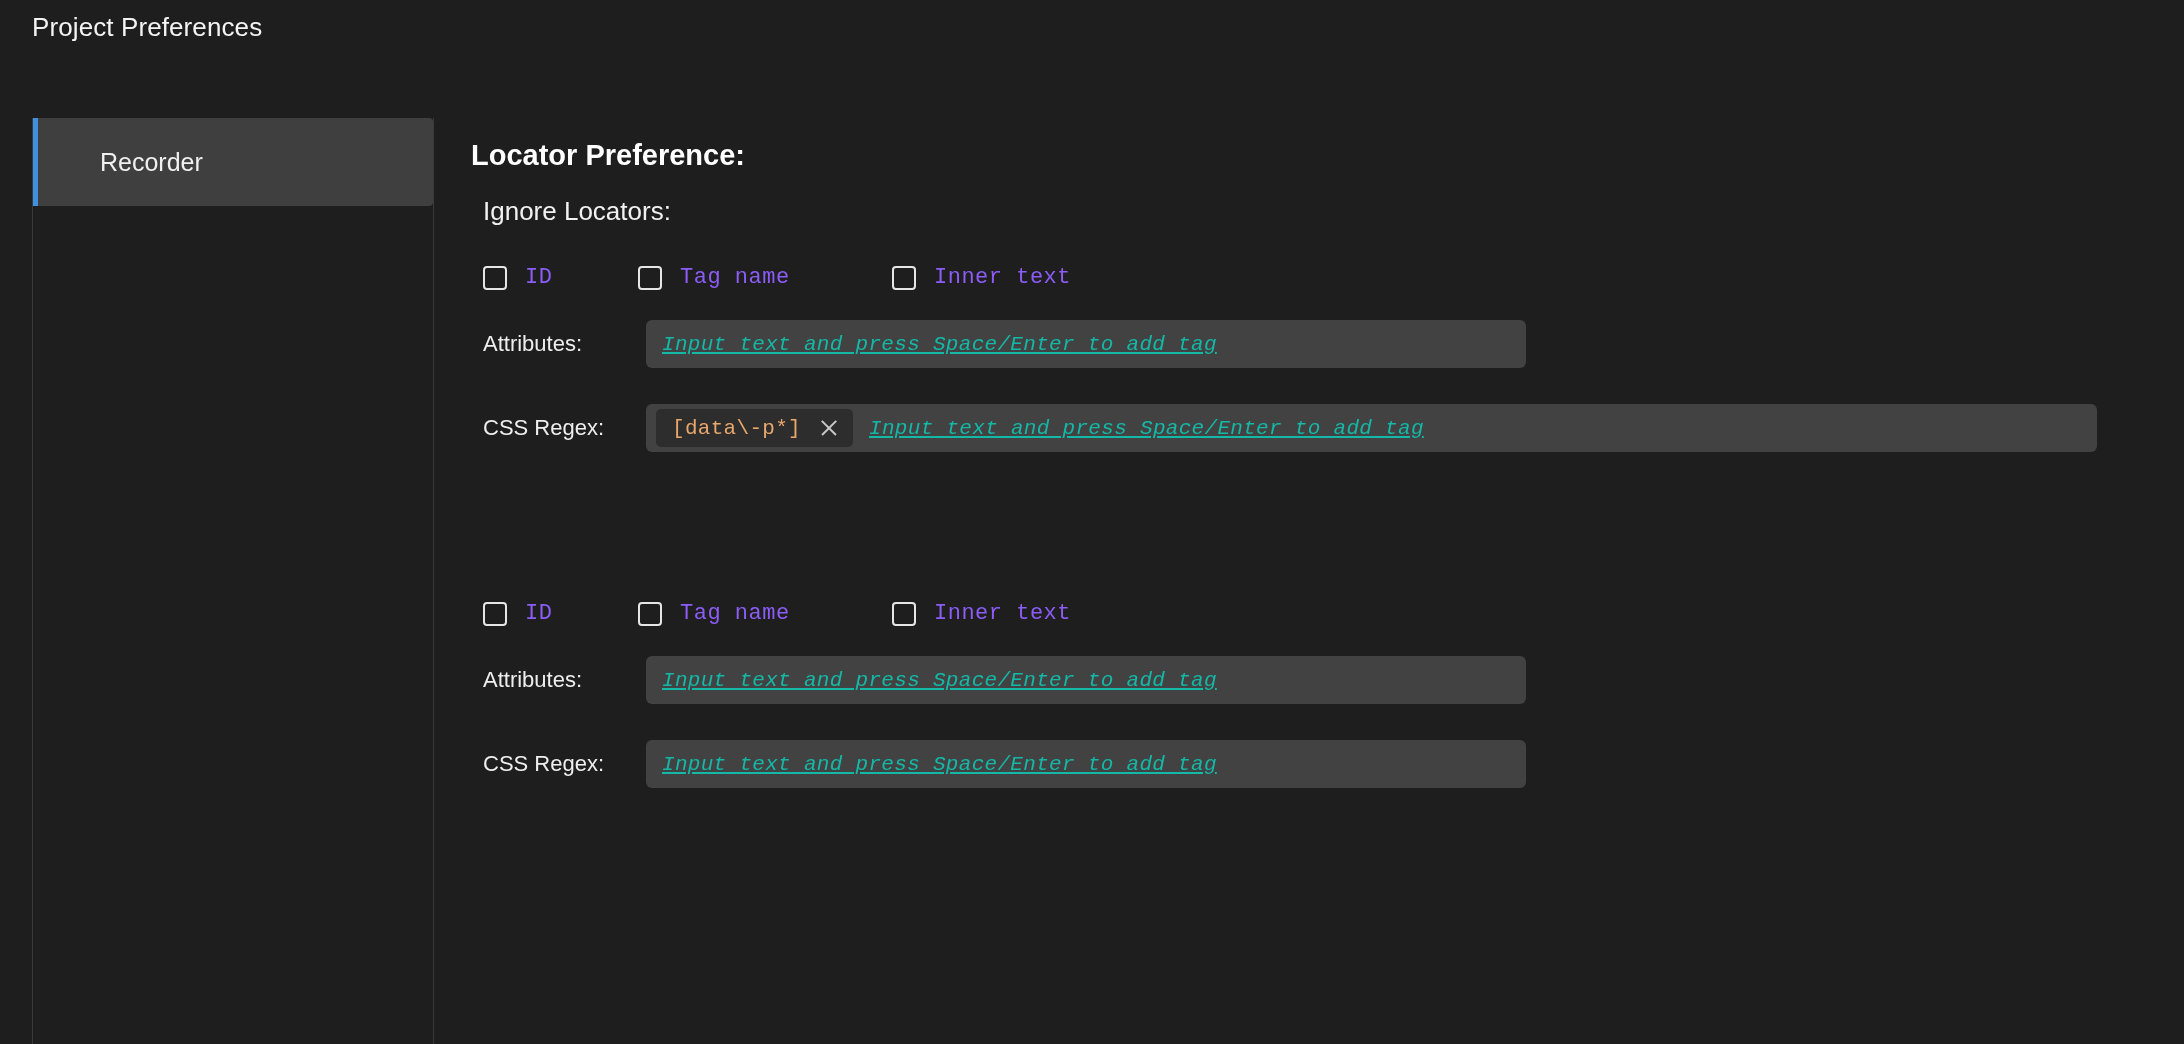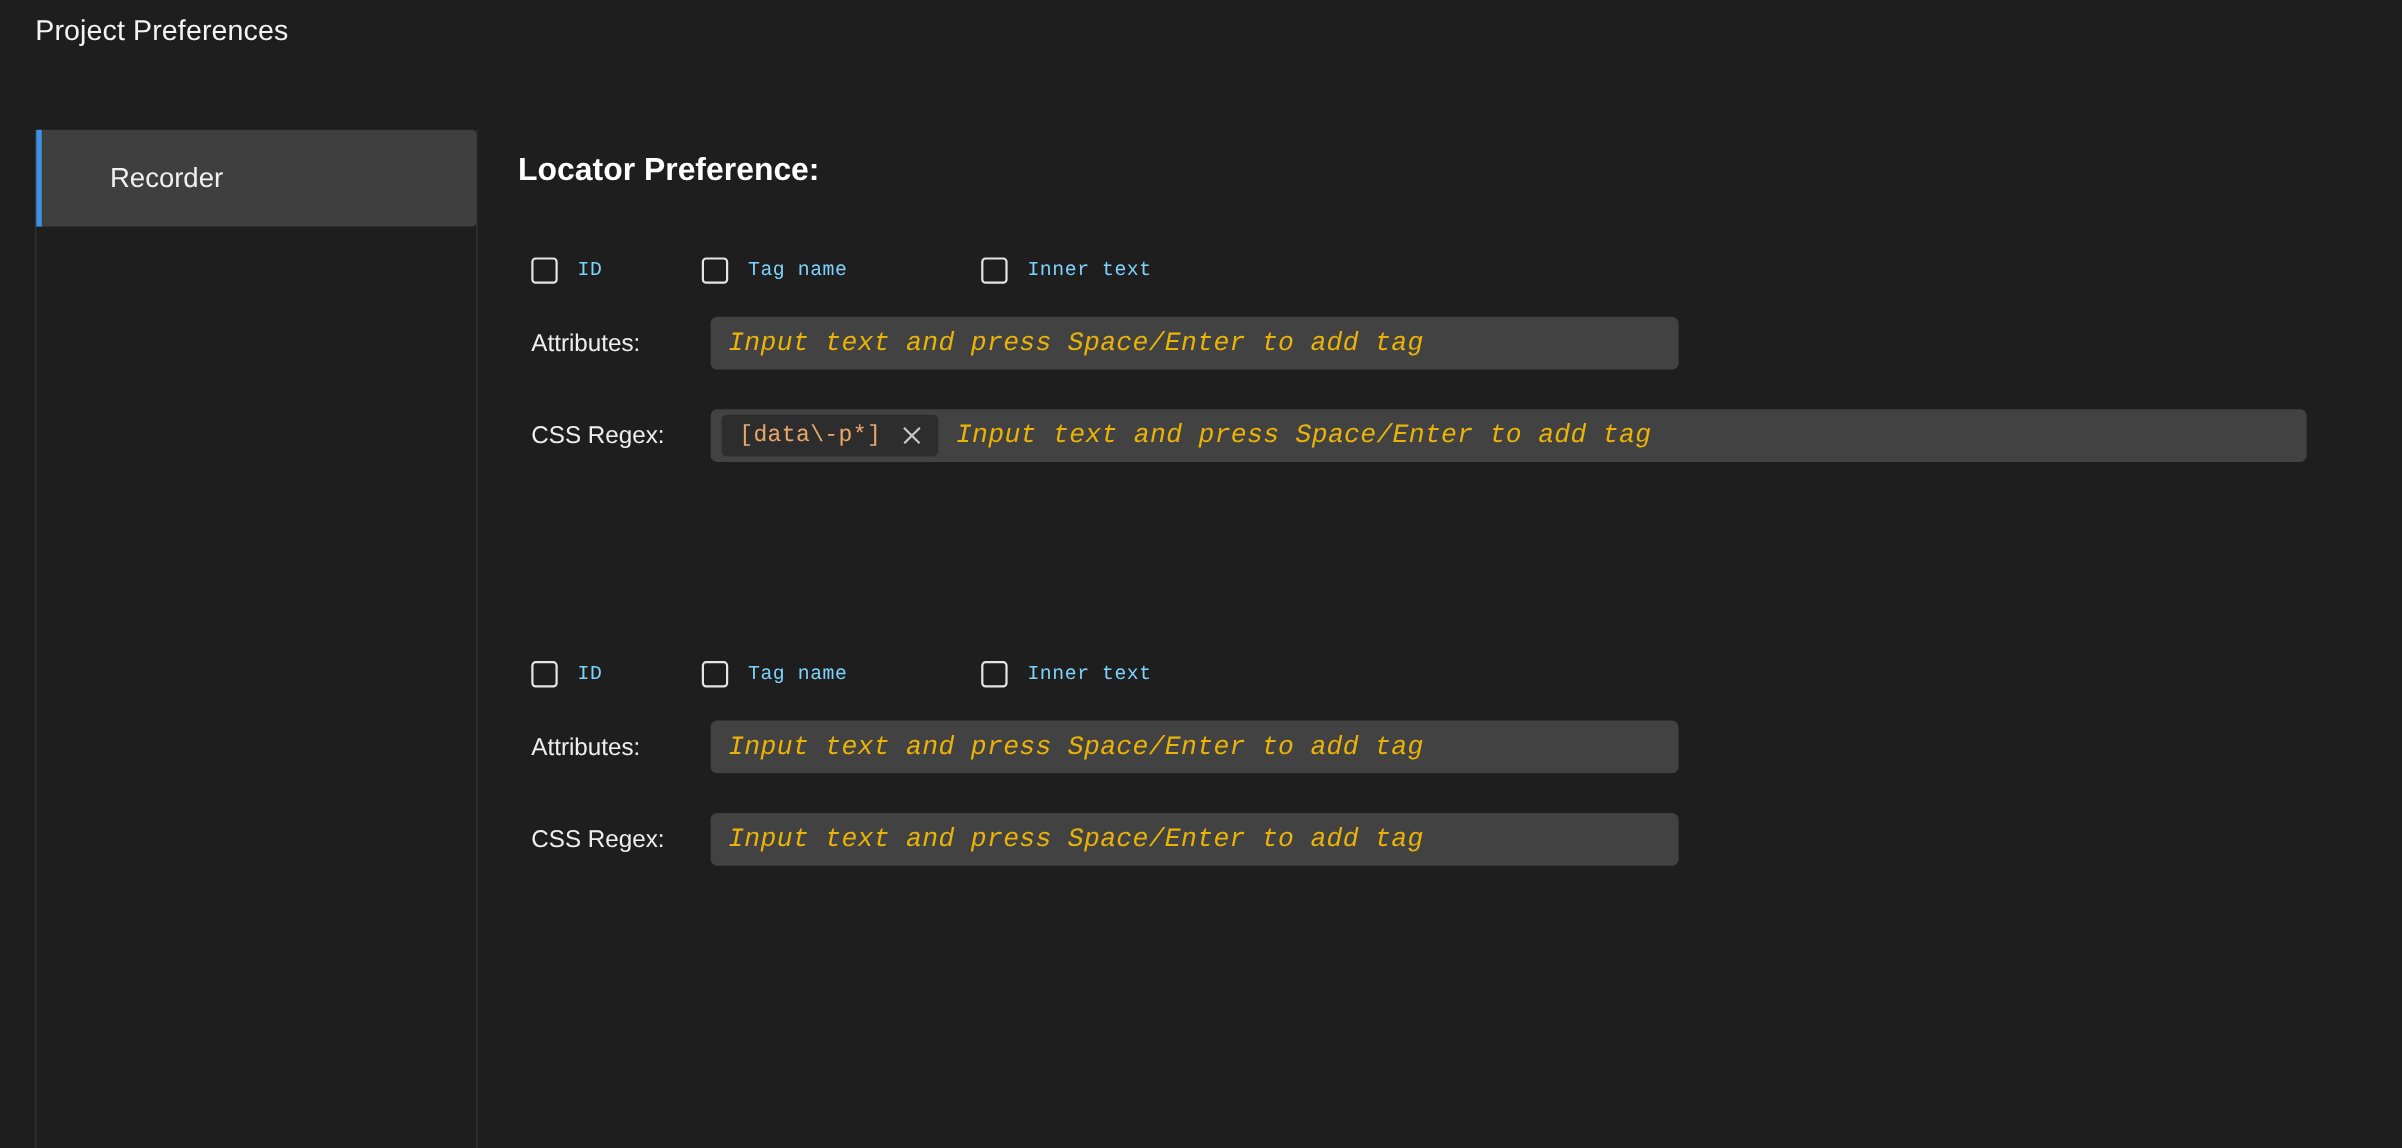--- a/index.html
+++ b/index.html
@@ -122,22 +122,22 @@
     height: 24px;
     border: 2px solid #e6e6e6;
     border-radius: 4px;
     box-sizing: border-box;
     background: transparent;
     flex: none;
   }
   .cb-label {
     margin-left: 18px;
     font-family: "Liberation Mono", "DejaVu Sans Mono", monospace;
-    font-size: 18px;
-    color: #7dd3fc;
+    font-size: 22px;
+    color: #8b5cf6;
     white-space: nowrap;
     letter-spacing: 0.5px;
     text-align: right;
   }
 
   
   .field-row {
     display: flex;
     align-items: center;
     margin-left: 24px;
@@ -195,25 +195,26 @@
     width: 20px;
     height: 1.6px;
     background: #c9c9c9;
   }
   .tag-chip-close::before { transform: rotate(45deg); }
   .tag-chip-close::after  { transform: rotate(-45deg); }
 
   .tag-placeholder {
     font-family: "Liberation Mono", "DejaVu Sans Mono", monospace;
     font-style: italic;
-    font-size: 24px;
-    color: #eab308;
+    font-size: 21px;
+    color: #14b8a6;
     white-space: nowrap;
     letter-spacing: 0.3px;
     padding-left: 6px;
+    text-decoration: underline;
   }
 </style>
 </head>
 <body>
 
 <div class="page-title">Project Preferences</div>
 
 <div class="body-area">
 
   <div class="sidebar">
@@ -222,20 +223,21 @@
       <div class="label">Recorder</div>
     </div>
   </div>
 
   <div class="content">
 
     <div class="section-title">Locator Preference:</div>
 
     <div class="group" style="top:78px;">
 
+      <div class="group-title">Ignore Locators:</div>
 
       <div class="checkbox-row" style="margin-top:38px;">
         <div class="cb-item" style="width:155px;">
           <span class="cb-box"></span>
           <span class="cb-label">ID</span>
         </div>
         <div class="cb-item" style="width:254px;">
           <span class="cb-box"></span>
           <span class="cb-label">Tag name</span>
         </div>

